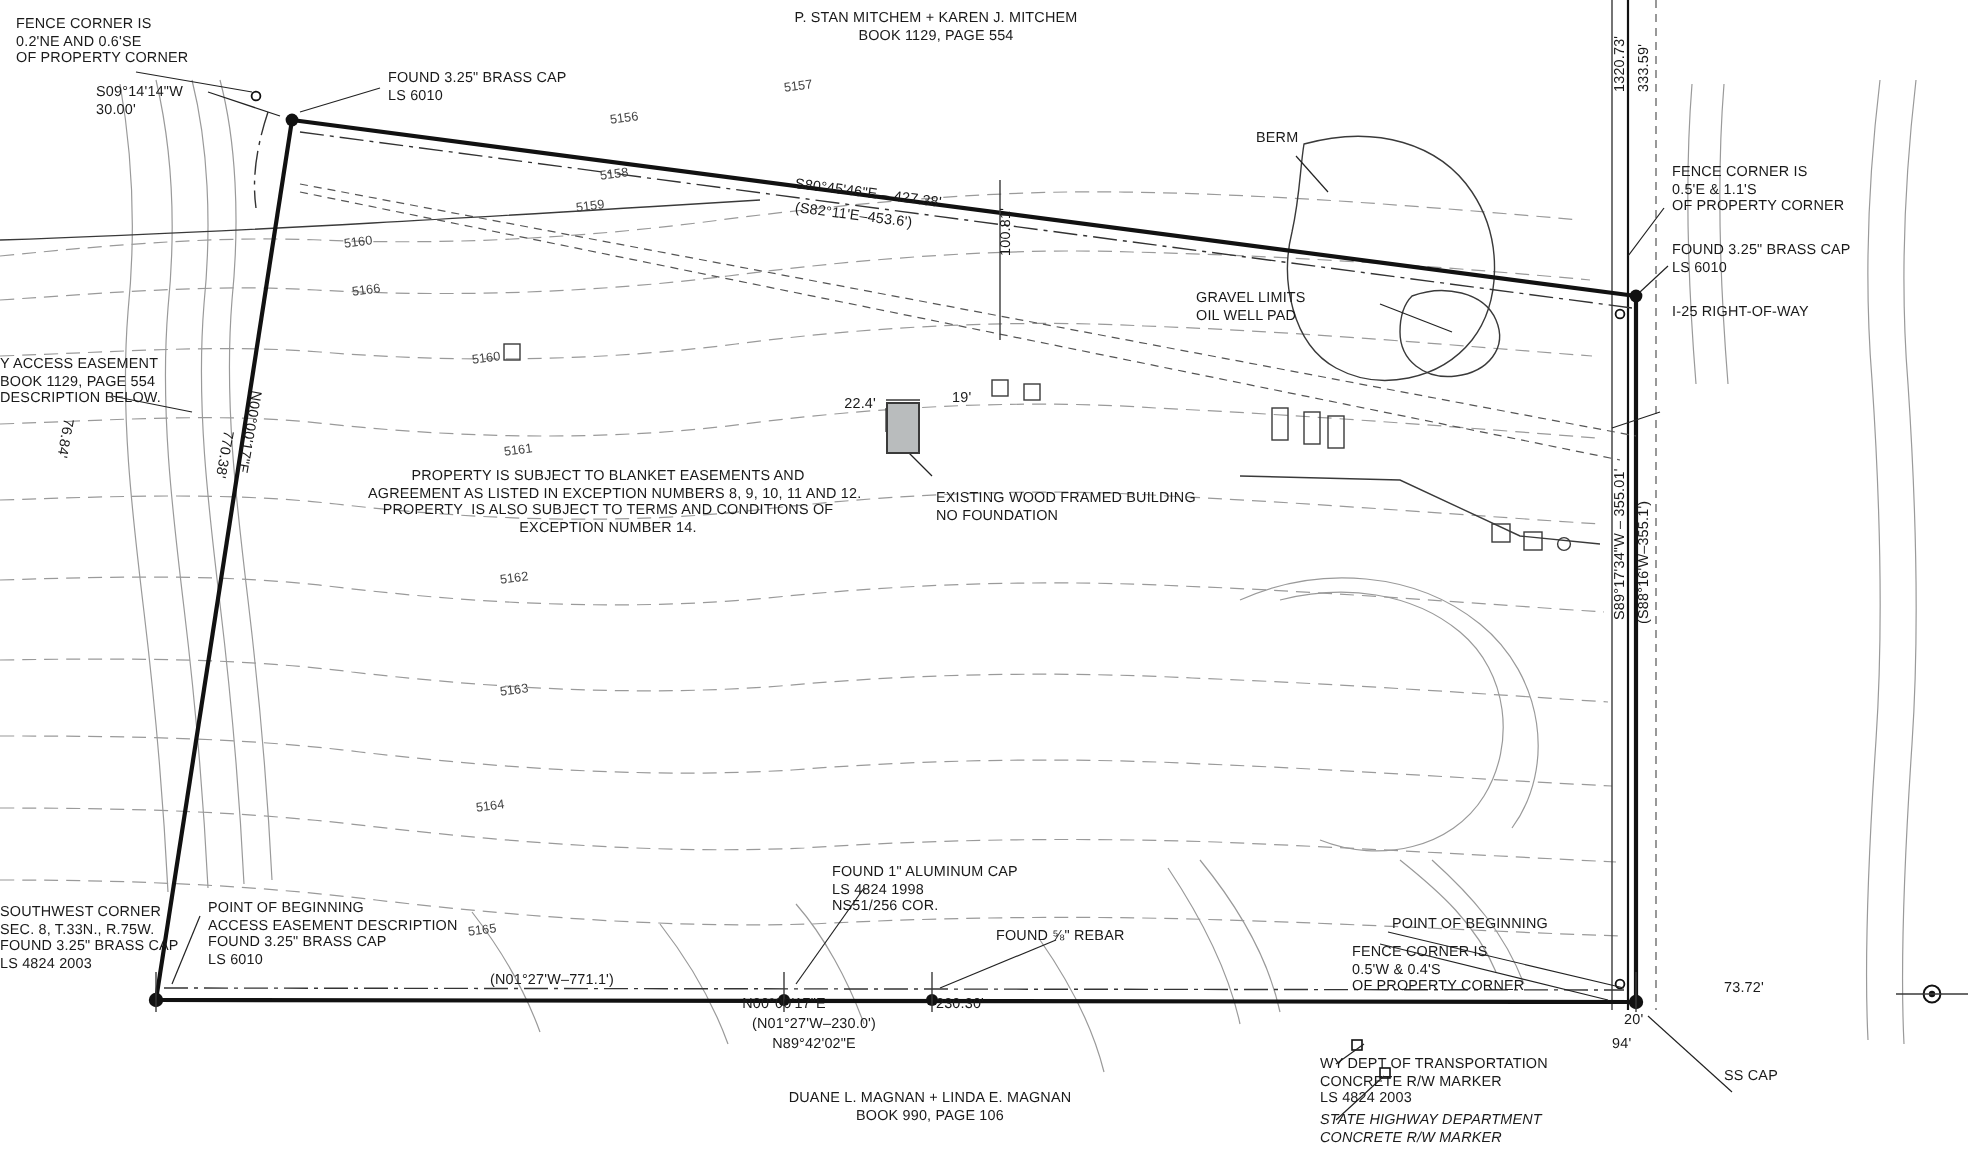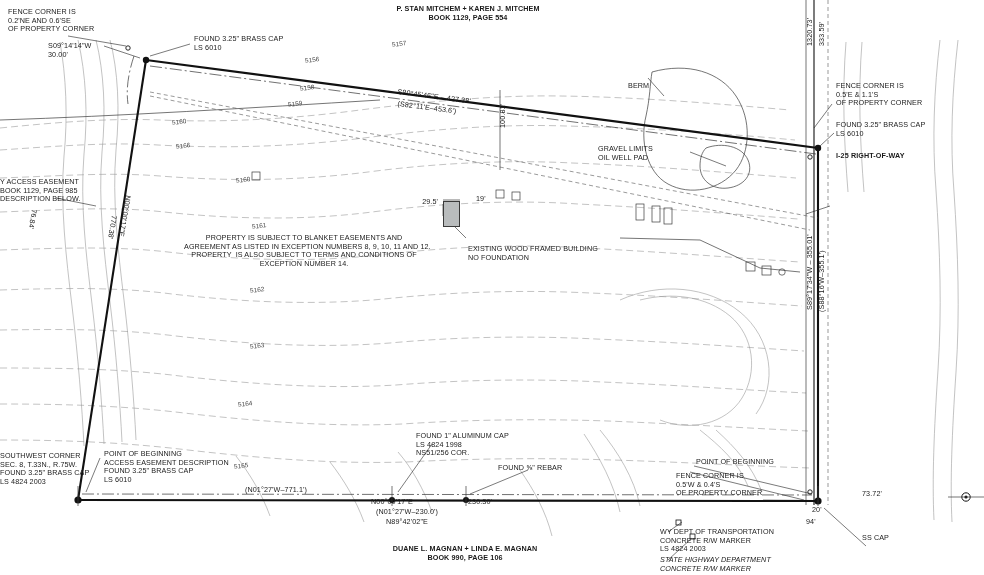--- a/index.html
+++ b/index.html
@@ -13,21 +13,21 @@
   .lbl{
     position:absolute;
     font-size:7.2px;
     line-height:8.6px;
     letter-spacing:0.1px;
     white-space:pre;
     color:#1a1a1a;
   }
   .lbl.c{text-align:center;}
   .lbl.r{text-align:right;}
-  .lbl.b{font-weight:bold;}
+  .lbl.b{font-weight:normal;}
   .rot90{transform-origin:0 0;transform:rotate(-90deg);}
   .contour-num{
     position:absolute;font-size:6.4px;color:#444;white-space:pre;
   }
   .bldg{
     position:absolute;background:#b9bcbd;border:1px solid #3a3a3a;
   }
 </style>
 </head>
 <body>
@@ -183,57 +183,57 @@
 
   <div class="lbl" style="left:48px;top:42px;width:110px;">S09°14'14"W
 30.00'</div>
 
   <div class="lbl" style="left:194px;top:35px;width:170px;">FOUND 3.25" BRASS CAP
 LS 6010</div>
 
   <div class="lbl" style="left:398px;top:88px;width:170px;transform:rotate(7.4deg);transform-origin:0 0;">S80°45'46"E – 427.38'</div>
   <div class="lbl" style="left:398px;top:100px;width:170px;transform:rotate(7.4deg);transform-origin:0 0;">(S82°11'E–453.6')</div>
 
-  <div class="lbl" style="left:628px;top:82px;width:60px;">BERM</div>
+  <div class="lbl" style="left:628px;top:65px;width:60px;">BERM</div>
 
   <div class="lbl" style="left:598px;top:145px;width:130px;">GRAVEL LIMITS
 OIL WELL PAD</div>
 
   <div class="lbl" style="left:836px;top:82px;width:148px;">FENCE CORNER IS
 0.5'E &amp; 1.1'S
 OF PROPERTY CORNER</div>
   <div class="lbl" style="left:836px;top:121px;width:148px;">FOUND 3.25" BRASS CAP
 LS 6010</div>
   <div class="lbl b" style="left:836px;top:152px;width:140px;">I-25 RIGHT-OF-WAY</div>
 
   <div class="lbl rot90" style="left:806px;top:46px;width:60px;">1320.73'</div>
   <div class="lbl rot90" style="left:818px;top:46px;width:60px;">333.59'</div>
 
   <div class="lbl rot90" style="left:806px;top:310px;width:90px;">S89°17'34"W – 355.01'</div>
   <div class="lbl rot90" style="left:818px;top:312px;width:90px;">(S88°16'W–355.1')</div>
 
   <div class="lbl rot90" style="left:499px;top:128px;width:50px;">100.81'</div>
 
   <div class="lbl" style="left:0px;top:178px;width:130px;">Y ACCESS EASEMENT
-BOOK 1129, PAGE 985
+BOOK 1129, PAGE 554
 DESCRIPTION BELOW.</div>
 
   <div class="lbl rot90" style="left:45px;top:300px;width:110px;transform:rotate(-81deg);"></div>
   <div class="lbl" style="left:38px;top:210px;width:12px;transform:rotate(100deg);transform-origin:0 0;">76.84'</div>
   <div class="lbl" style="left:118px;top:216px;width:12px;transform:rotate(100deg);transform-origin:0 0;">770.38'</div>
   <div class="lbl" style="left:132px;top:196px;width:12px;transform:rotate(100deg);transform-origin:0 0;">N00°00'17"E</div>
 
   <div class="lbl c" style="left:184px;top:234px;width:240px;">PROPERTY IS SUBJECT TO BLANKET EASEMENTS AND
 AGREEMENT AS LISTED IN EXCEPTION NUMBERS 8, 9, 10, 11 AND 12.
 PROPERTY  IS ALSO SUBJECT TO TERMS AND CONDITIONS OF
 EXCEPTION NUMBER 14.</div>
 
   <div class="lbl" style="left:468px;top:245px;width:170px;">EXISTING WOOD FRAMED BUILDING
 NO FOUNDATION</div>
-  <div class="lbl r" style="left:400px;top:198px;width:38px;">29.5'</div>
+  <div class="lbl r" style="left:400px;top:198px;width:38px;">22.4'</div>
   <div class="lbl" style="left:476px;top:195px;width:24px;">19'</div>
 
   <div class="lbl" style="left:416px;top:432px;width:160px;">FOUND 1" ALUMINUM CAP
 LS 4824 1998
 NS51/256 COR.</div>
   <div class="lbl" style="left:104px;top:450px;width:170px;">POINT OF BEGINNING
 ACCESS EASEMENT DESCRIPTION
 FOUND 3.25" BRASS CAP
 LS 6010</div>
   <div class="lbl" style="left:498px;top:464px;width:110px;">FOUND ⅝" REBAR</div>

